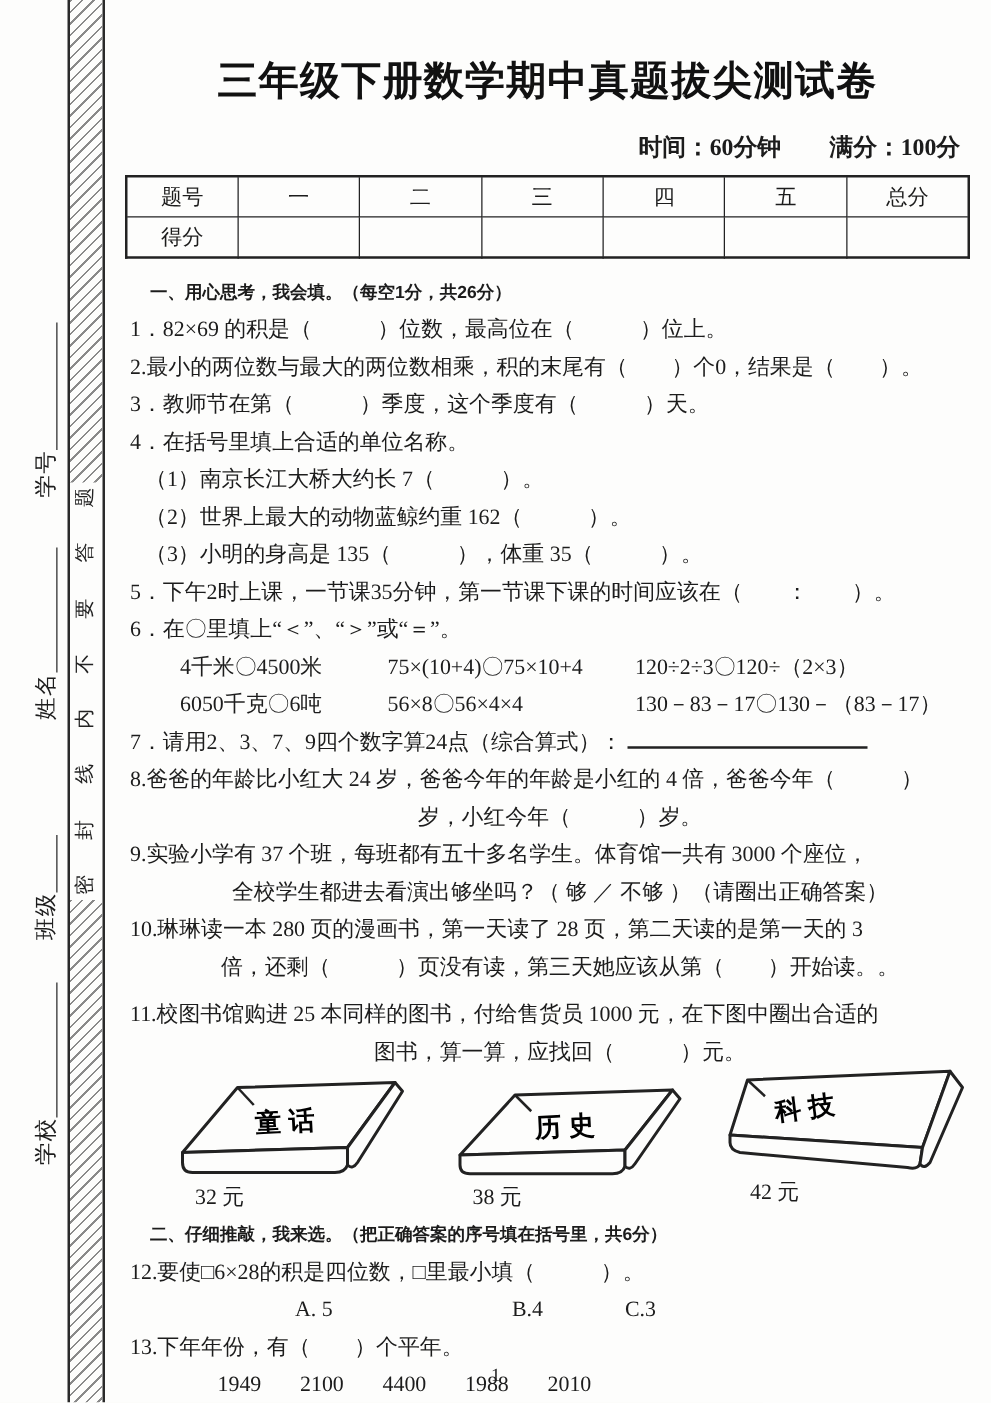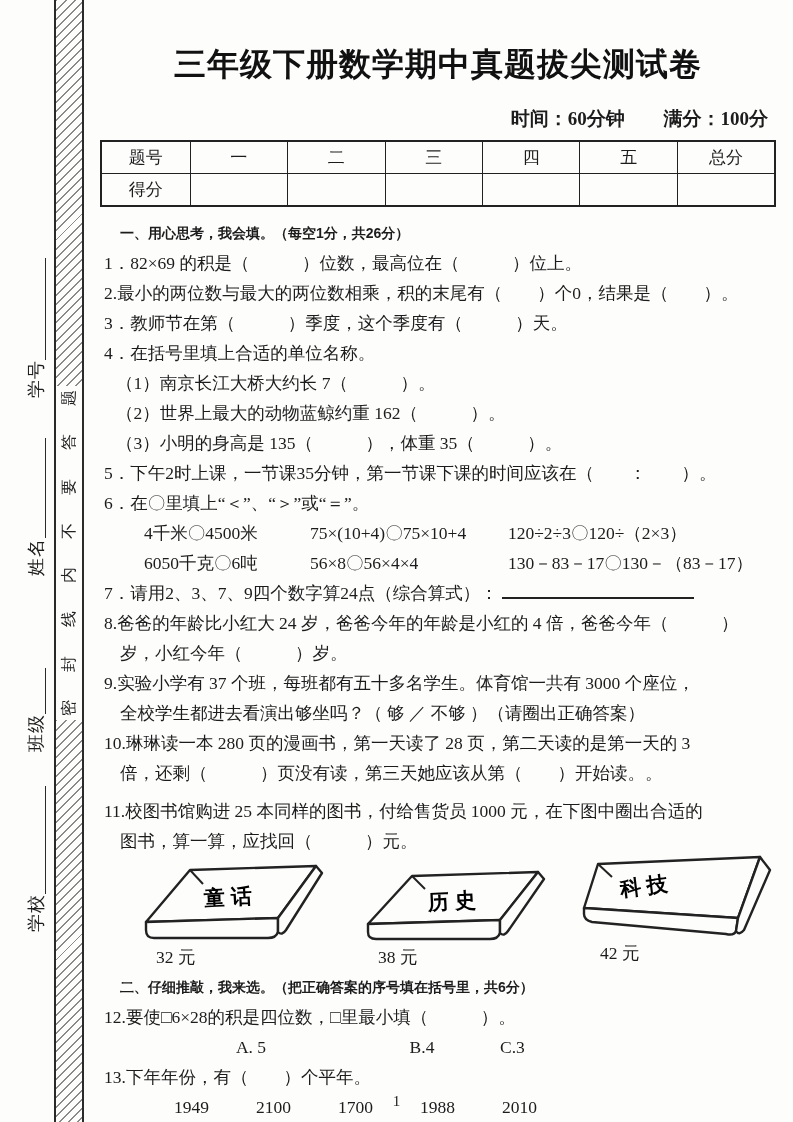--- a/index.html
+++ b/index.html
@@ -53,37 +53,37 @@
     border:1.8px solid #222;height:31px;text-align:center;font-size:17px;padding:0;
   }
   table.score td:first-child{width:13%;}
 
   .sec-heading{
     font-weight:bold;margin-top:11px;padding-left:20px;
     font-family:Liberation Sans, sans-serif;font-size:14px;
   }
   .q{margin:0;padding-left:4px;}
   .q.indent{padding-left:16px;}
-  .q.cont{padding-left:20px;}
+  .q.cont{padding-left:20px;text-align:center;}
   .row3{display:flex;padding-left:44px;}
   .row3 .c1{width:166px;}
   .row3 .c2{width:198px;}
   .ans-line{display:inline-block;width:192px;border-bottom:2px solid #222;height:1em;vertical-align:baseline;}
 
   .books-row{display:flex;margin-top:4px;margin-left:38px;gap:32px;height:108px;}
   .book{width:195px;}
   .book svg{display:block;}
   .book .price{font-size:17.5px;line-height:22px;margin-left:18px;}
   .book.tilt-up{margin-top:-10px;}
   .book-title-text{font-family:"Liberation Sans","DejaVu Sans",sans-serif;font-weight:bold;}
 
   .options-row{display:flex;padding-left:58px;text-align:center;}
   .options-row .o1{width:186px;}
   .options-row .o2{width:156px;}
-  .years-row{display:flex;padding-left:74px;gap:47px;}
+  .years-row{display:flex;padding-left:74px;gap:31px;}
 
   .page-number{position:absolute;left:0;right:0;bottom:12px;text-align:center;font-size:15px;line-height:18px;}
 </style>
 </head>
 <body>
 
 <div class="page">
 
   <div class="seal-fields">
     <span style="width:3px"></span>
@@ -225,21 +225,21 @@
     <p class="q">12.要使□6×28的积是四位数，□里最小填（　　　）。</p>
     <div class="options-row">
       <span class="o1">A. 5</span>
       <span class="o2">B.4</span>
       <span class="o3">C.3</span>
     </div>
     <p class="q">13.下年年份，有（　　）个平年。</p>
     <div class="years-row">
       <span>1949</span>
       <span>2100</span>
-      <span>1700</span>
+      <span>4400</span>
       <span>1988</span>
       <span>2010</span>
     </div>
   </div>
 
   <div class="page-number">1</div>
 
 </div>
 
 </body></html>

